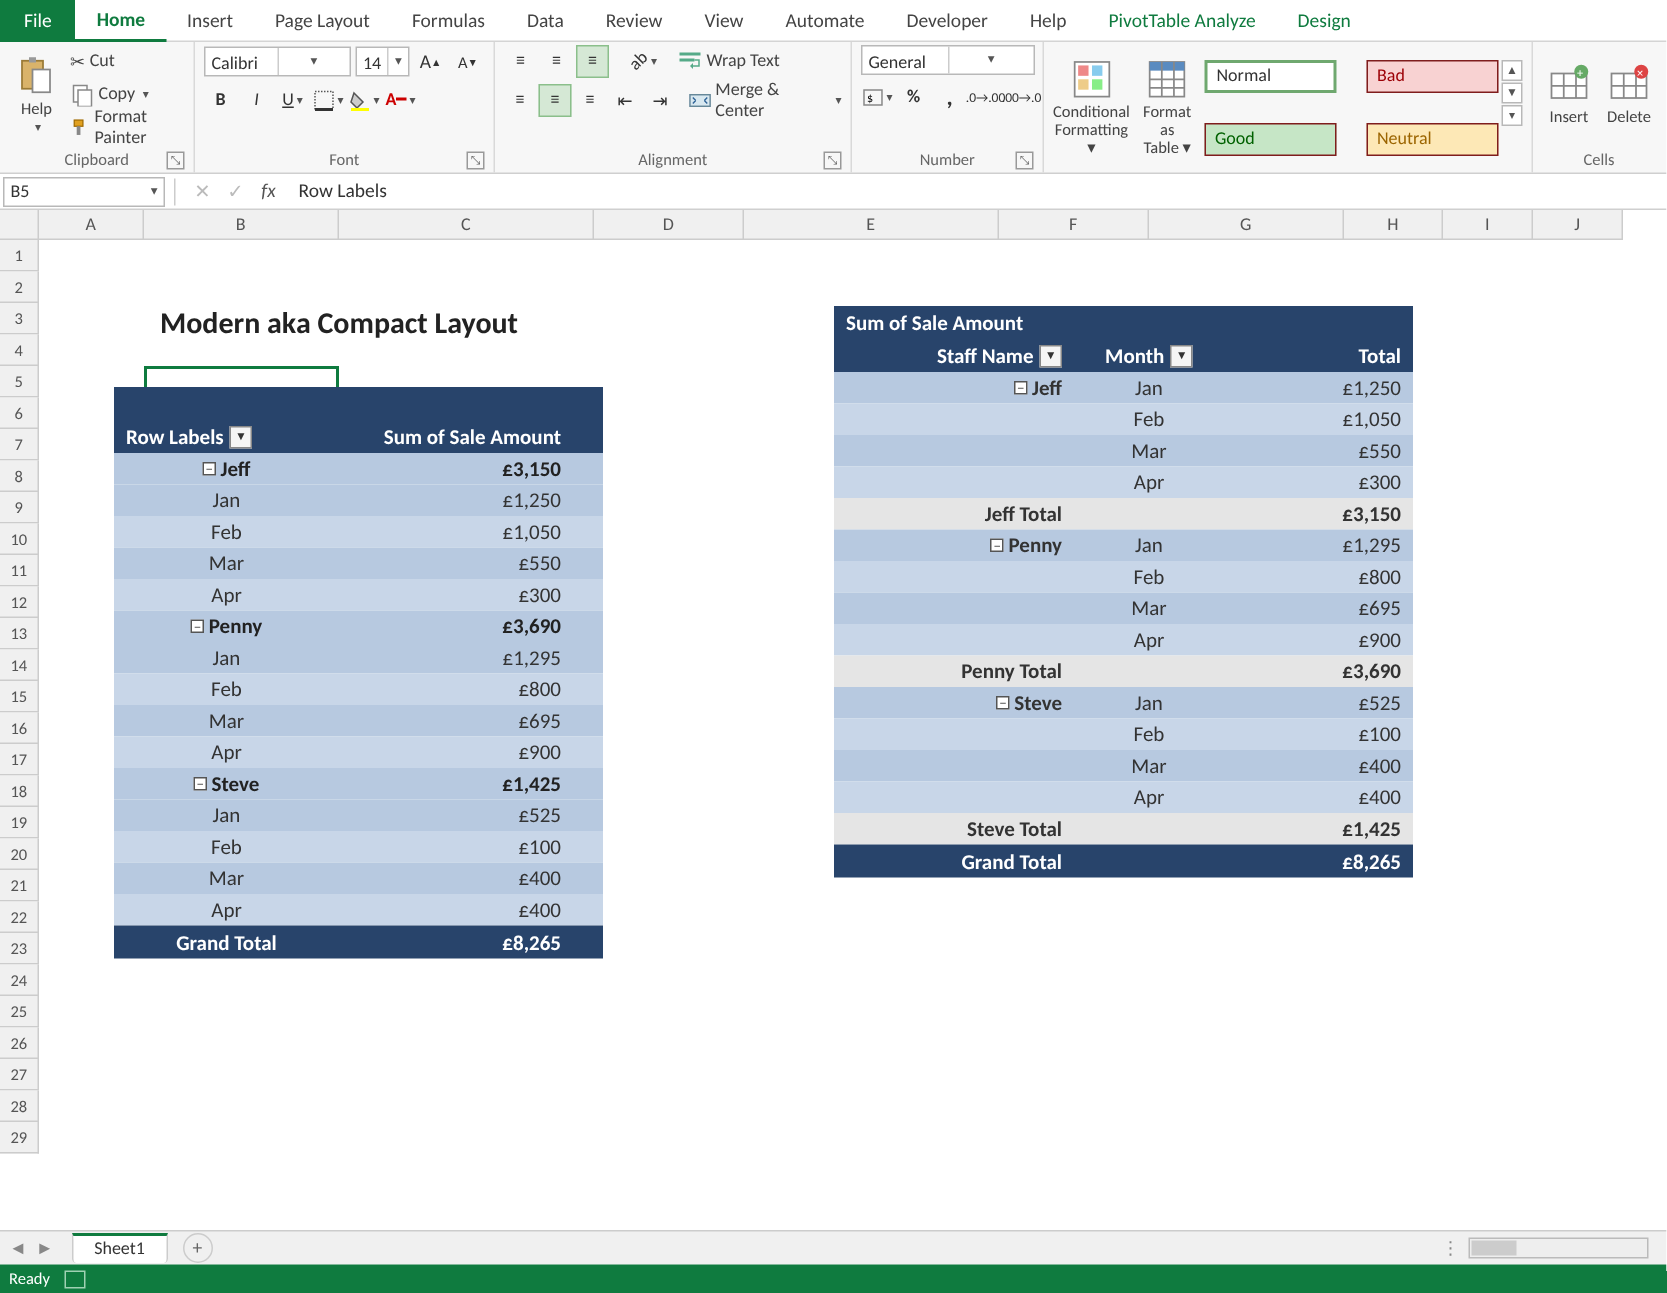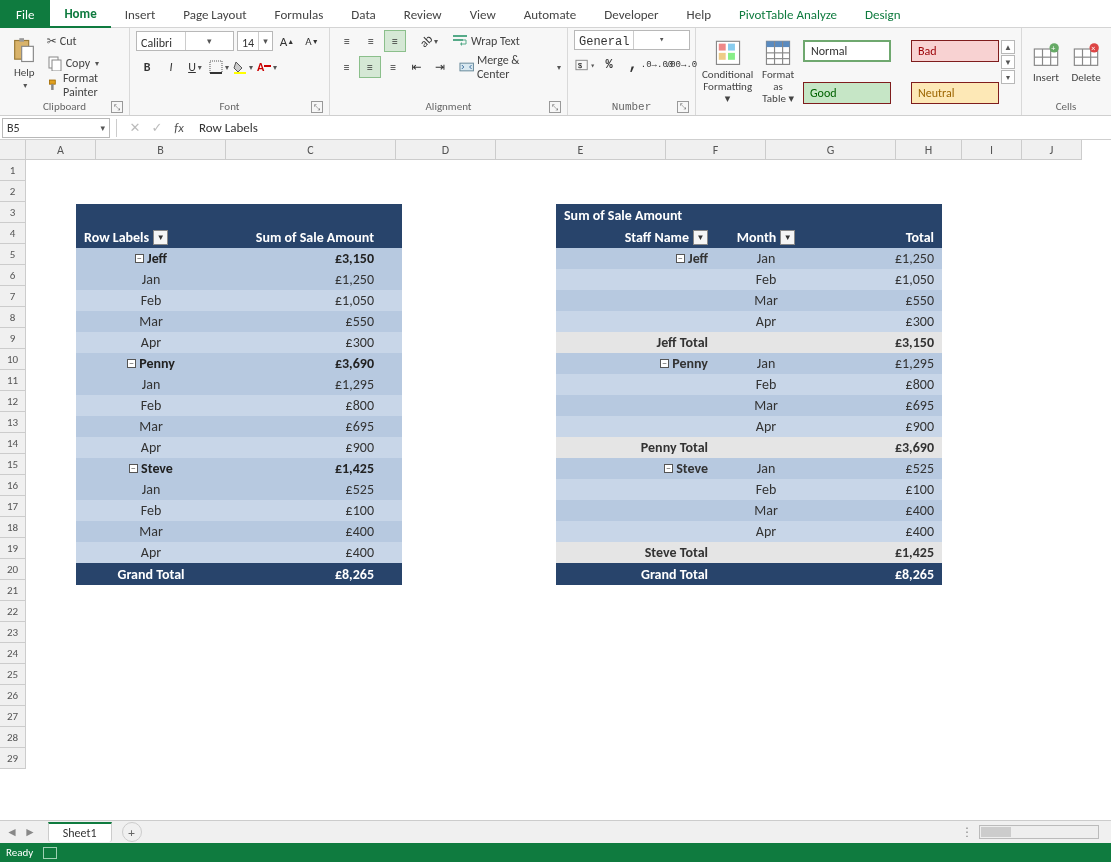--- a/index.html
+++ b/index.html
@@ -219,21 +219,21 @@
               <path d="M5 8 L3 6 M5 8 L3 10 M11 8 L13 6 M11 8 L13 10" stroke="#369"></path>
             </svg>
             <span>Merge &amp; Center</span>
             <span class="dropdown-arrow">▾</span>
           </div>
       </div>
     </div>
     <div class="group-label"><span>Alignment</span><span class="launcher">⤡</span></div>
   </div>
 
-  <div class="group" style="width:128px;font-family:Liberation Mono, monospace;">
+  <div class="group" style="width:128px;">
     <div class="group-content" style="flex-direction:column; gap:4px;">
       <div class="combo" style="width:116px;">
           <span>General</span>
           <span class="dd">▾</span>
         </div>
       <div style="display:flex; gap:2px;">
         <div class="icon-btn">
             <svg width="14" height="14" viewBox="0 0 14 14">
               <rect x="1" y="2" width="12" height="10" fill="none" stroke="#888"></rect>
               <text x="3" y="10" font-size="8">$</text>
@@ -379,20 +379,21 @@
       <div class="row-h">25</div>
       <div class="row-h">26</div>
       <div class="row-h">27</div>
       <div class="row-h">28</div>
       <div class="row-h">29</div>
     </div>
   <div class="grid-body">
     <div class="cell-active" style="left:70px; top:84px; width:130px; height:21px;"></div>
 
     <div class="pivot" style="left:50px; top:44px; width:326px;">
+      <div class="title" style="margin-left:-26px;">Modern aka Compact Layout</div>
       <div id="modern-pivot">
           <div class="pt-row darkhdr h22">
             <div style="width: 150px; text-align: left; padding: 0px 8px; display: flex; align-items: center; justify-content: flex-start;"></div>
             <div style="width: 156px; text-align: left; padding: 0px 8px; display: flex; align-items: center; justify-content: flex-start;"></div>
           </div>
           <div class="pt-row darkhdr h22">
             <div style="width: 150px; text-align: left; padding: 0px 8px; display: flex; align-items: center; justify-content: flex-start;">Row Labels <span class="dd-ico">▼</span></div>
             <div style="width: 156px; text-align: right; padding: 0px 8px; display: flex; align-items: center; justify-content: flex-end;">Sum of Sale Amount</div>
           </div>
           <div class="pt-row lighthdr">

